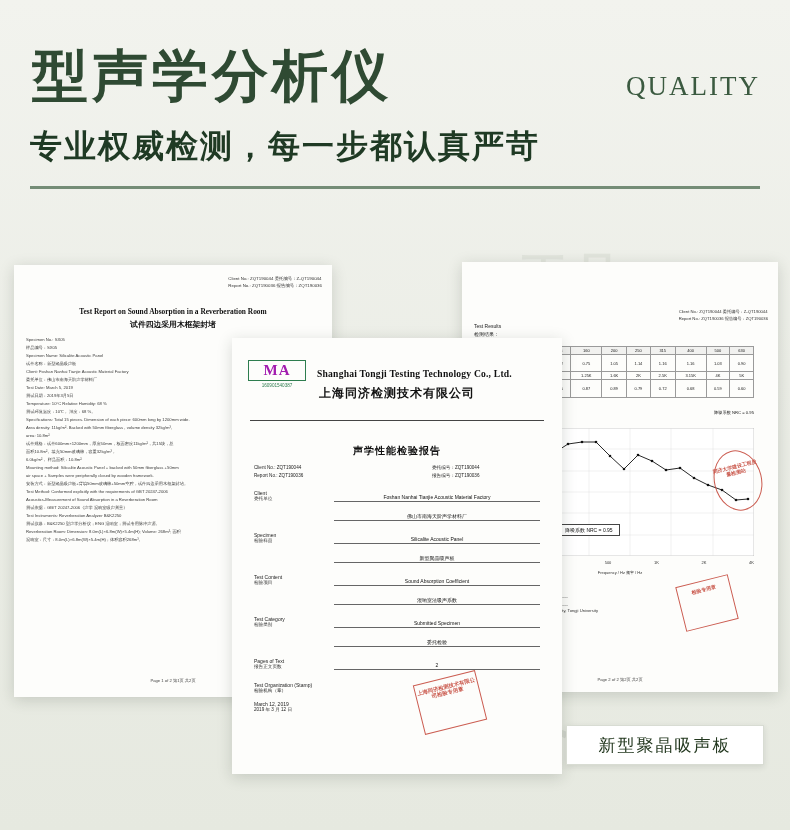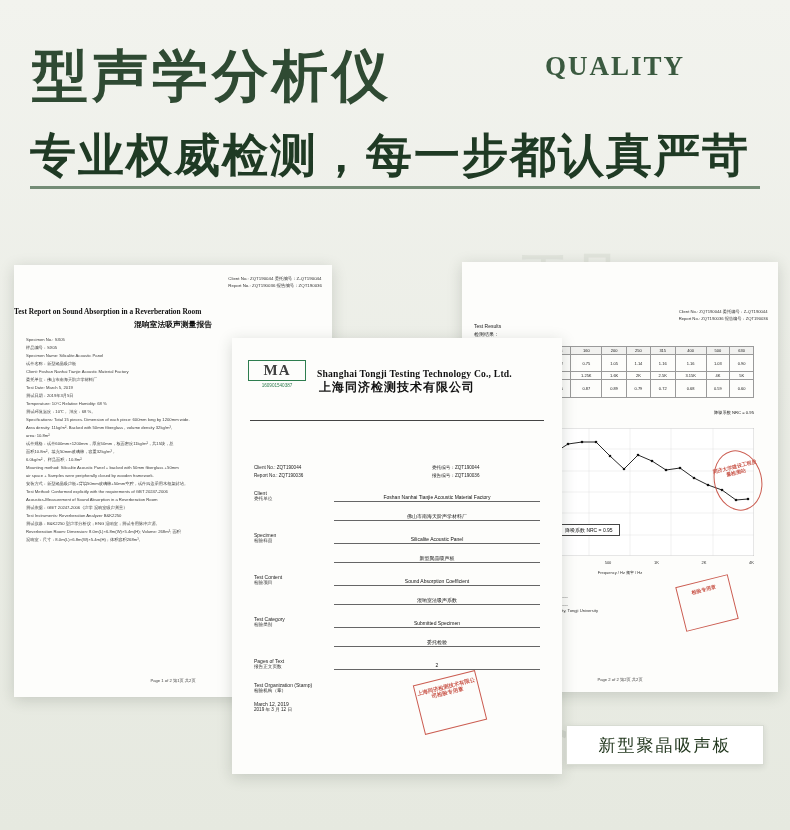--- a/index.html
+++ b/index.html
@@ -16,28 +16,28 @@
   }
   
   .header{position:absolute;left:0;top:0;width:790px;height:215px;}
   .h-main{
     position:absolute;left:32px;top:48px;
     font-family:"Liberation Serif",serif;
     font-size:56px;font-weight:bold;color:#2f4a33;letter-spacing:4px;
     line-height:1;
   }
   .h-en{
-    position:absolute;right:30px;top:48px;width:290px;text-align:center;
+    position:absolute;right:30px;top:68px;width:290px;text-align:right;
     font-family:"Liberation Serif",serif;
-    color:#3b5a40;font-size:27px;letter-spacing:2px;line-height:1.35;font-weight:bold;
+    color:#3b5a40;font-size:27px;letter-spacing:2px;line-height:1.35;
   }
   .h-sub{
     position:absolute;left:30px;top:125px;
     font-family:Liberation Mono, monospace;
-    font-size:46px;font-weight:bold;color:#1f3a24;letter-spacing:2px;
+    font-size:32px;font-weight:bold;color:#1f3a24;letter-spacing:2px;
   }
   .h-rule{
     position:absolute;left:30px;top:186px;width:730px;height:3px;
     background:#4b6b4f;opacity:.75;
   }
   
   .watermark{
     position:absolute;left:440px;top:700px;
     font-family:"Liberation Serif",serif;
     font-size:62px;color:#d7dbd2;letter-spacing:6px;
@@ -54,21 +54,21 @@
     box-shadow:0 3px 14px rgba(40,50,40,.18);
     overflow:hidden;
   }
   #sheet-left{left:14px;top:265px;width:318px;height:432px;}
   #sheet-right{left:462px;top:262px;width:316px;height:430px;}
   #sheet-center{left:232px;top:338px;width:330px;height:436px;}
 
   .tiny{font-size:4.2px;line-height:1.55;color:#3b3b3b;}
   
   .l-topright{position:absolute;right:10px;top:10px;text-align:left;font-size:4.4px;line-height:1.7;color:#333;}
-  .l-title{position:absolute;left:0;right:0;top:42px;text-align:left;
+  .l-title{position:absolute;left:0;right:0;top:42px;text-align:center;
            font-family:"Liberation Serif",serif;font-size:7.4px;color:#111;font-weight:bold;}
   .l-title2{position:absolute;left:0;right:0;top:54px;text-align:center;
            font-family:"Liberation Serif",serif;font-size:7.8px;color:#111;font-weight:bold;}
   .l-body{position:absolute;left:12px;top:72px;width:292px;}
   .l-row{margin-bottom:1.5px;}
   .l-foot{position:absolute;left:0;right:0;bottom:14px;text-align:center;font-size:4.2px;color:#444;}
   
   .r-topright{position:absolute;right:10px;top:46px;font-size:4.2px;line-height:1.7;color:#333;}
   .r-lbl{position:absolute;left:12px;top:60px;font-size:5px;line-height:1.6;color:#222;}
   .r-table{position:absolute;left:44px;top:84px;width:248px;border-collapse:collapse;}
@@ -78,23 +78,23 @@
   .r-nrc{position:absolute;left:44px;top:148px;width:248px;display:flex;justify-content:space-between;font-size:4.2px;color:#222;}
   .chart-box{position:absolute;left:44px;top:166px;width:248px;height:128px;}
   .chart-cap{position:absolute;left:96px;top:262px;font-size:5px;color:#111;border:.5px solid #444;padding:2px 6px;background:#fff;}
   .chart-axis{position:absolute;left:44px;top:298px;width:248px;display:flex;justify-content:space-between;font-size:4px;color:#333;}
   .chart-xlabel{position:absolute;left:0;right:0;top:308px;text-align:center;font-size:4px;color:#333;}
   .r-sign{position:absolute;left:24px;top:330px;width:270px;font-size:4.2px;line-height:1.8;color:#333;}
   .r-foot{position:absolute;left:0;right:0;bottom:10px;text-align:center;font-size:4.2px;color:#444;}
   
   .c-head{position:absolute;left:0;right:0;top:30px;text-align:center;}
   .c-head .en{font-family:"Liberation Serif",serif;font-size:9.6px;color:#111;font-weight:bold;letter-spacing:.2px;padding-left:35px;}
-  .c-head .cn{font-family:"Liberation Serif",serif;font-size:12px;color:#111;font-weight:bold;letter-spacing:1px;}
+  .c-head .cn{font-family:"Liberation Serif",serif;font-size:12px;color:#111;font-weight:bold;margin-top:6px;letter-spacing:1px;}
   .c-ma{position:absolute;left:16px;top:22px;width:58px;text-align:center;}
-  .c-ma .box{border:1.2px solid #2e7d4f;color:#404040;font-family:"Liberation Serif",serif;
+  .c-ma .box{border:1.2px solid #2e7d4f;color:#a21caf;font-family:"Liberation Serif",serif;
              font-weight:bold;font-size:15px;letter-spacing:1px;padding:1px 0;}
   .c-ma .num{font-size:4.6px;color:#2e7d4f;margin-top:2px;}
   .c-rule{position:absolute;left:18px;right:18px;top:82px;height:1px;background:#444;}
   .c-title{position:absolute;left:0;right:0;top:92px;text-align:center;
            font-family:"Liberation Serif",serif;font-size:8.6px;color:#111;font-weight:bold;}
   .c-title2{position:absolute;left:0;right:0;top:106px;text-align:center;
            font-family:"Liberation Serif",serif;font-size:10px;color:#111;font-weight:bold;letter-spacing:1px;}
   .c-meta{position:absolute;left:22px;top:126px;font-size:4.6px;line-height:1.8;color:#222;}
   .c-meta2{position:absolute;left:200px;top:126px;font-size:4.6px;line-height:1.8;color:#222;}
   .c-fields{position:absolute;left:22px;top:152px;width:286px;}
@@ -142,21 +142,21 @@
 
   <div class="watermark2">正品</div>
   <div class="watermark">天阶</div>
 
   <div class="sheet" id="sheet-left">
     <div class="l-topright">
       <div style="white-space:pre-line;">Client No.: ZQT190044    委托编号：Z-QT190044
 Report No.: ZQT190036    报告编号：ZQT190036</div>
     </div>
     <div class="l-title">Test Report on Sound Absorption in a Reverberation Room</div>
-    <div class="l-title2">混响室法吸声测量报告</div>
+    <div class="l-title2">试件四边采用木框架封堵</div>
     <div class="l-body tiny">
       <div class="l-row">Specimen No.:  SX05</div>
       <div class="l-row">样品编号：SX05</div>
       <div class="l-row">Specimen Name:  Silicalite Acoustic Panel</div>
       <div class="l-row">试件名称：新型聚晶吸声板</div>
       <div class="l-row">Client:  Foshan Nanhai Tianjie Acoustic Material Factory</div>
       <div class="l-row">委托单位：佛山市南海天阶声学材料厂</div>
       <div class="l-row">Test Date:  March 5, 2019</div>
       <div class="l-row">测试日期：2019年3月5日</div>
       <div class="l-row">Temperature:  10°C     Relative Humidity:  68 %</div>
@@ -315,20 +315,21 @@
   <div class="sheet" id="sheet-center">
     <div class="c-ma">
       <div class="box">MA</div>
       <div class="num">160901540387</div>
     </div>
     <div class="c-head">
       <div class="en">Shanghai Tongji Testing Technology Co., Ltd.</div>
       <div class="cn">上海同济检测技术有限公司</div>
     </div>
     <div class="c-rule"></div>
+    <div class="c-title2">声学性能检验报告</div>
 
     <div class="c-meta" style="white-space:pre-line;">Client No.: ZQT190044
 Report No.: ZQT190036</div>
     <div class="c-meta2" style="white-space:pre-line;">委托编号：ZQT190044
 报告编号：ZQT190036</div>
 
     <div class="c-fields">
       <div class="c-field">
         <span class="k">
           <span>Client</span>

